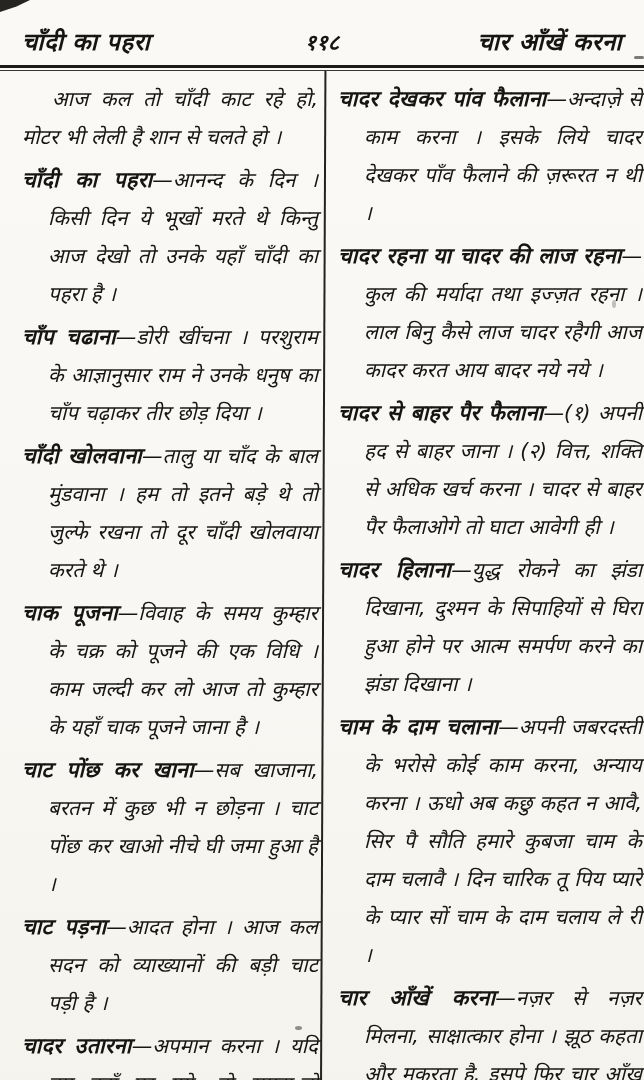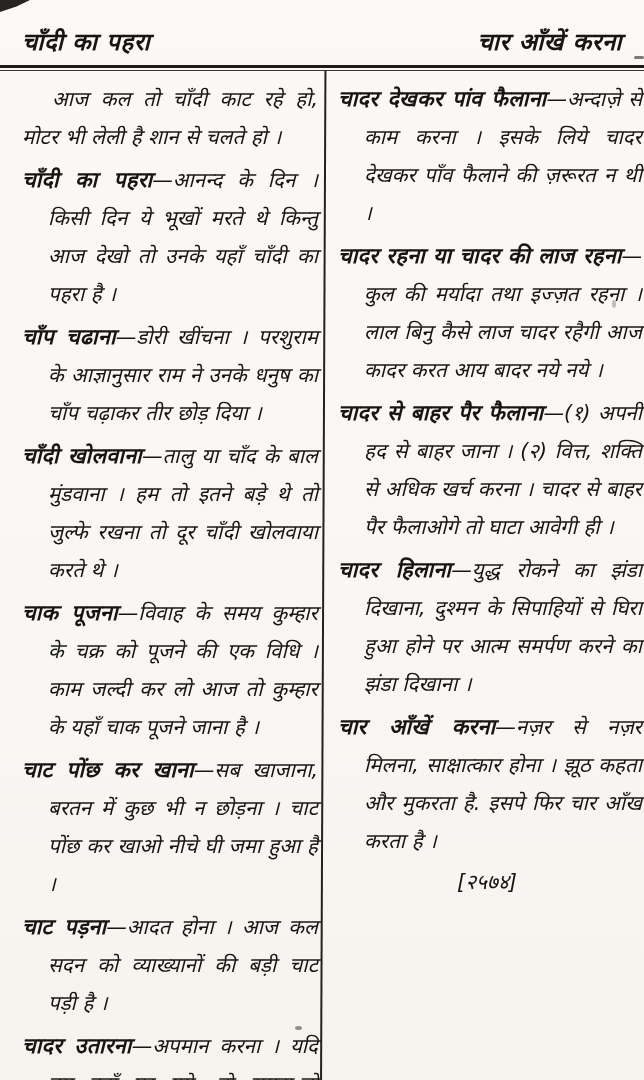--- a/index.html
+++ b/index.html
@@ -89,20 +89,21 @@
     opacity: .25; border-radius: 50%;
   }
 </style>
 </head>
 <body>
 
 <div class="page">
 
   <div class="header">
     <span class="h-left">चाँदी का पहरा</span>
+    <span class="h-page">११८</span>
     <span class="h-right">चार आँखें करना</span>
   </div>
   <div class="header-rule"></div>
 
   <div class="bodywrap">
     <div class="col-divider"></div>
 
     <div class="col col-left">
       <p class="entry cont">
         <span>आज कल तो चाँदी काट रहे हो, मोटर भी लेली है शान से चलते हो ।</span>
@@ -137,20 +138,23 @@
       <p class="entry">
         <b class="headword">चादर रहना या चादर की लाज रहना</b><span>—कुल की मर्यादा तथा इज्ज़त रहना । लाल बिनु कैसे लाज चादर रहैगी आज कादर करत आय बादर नये नये ।</span>
       </p>
       <p class="entry">
         <b class="headword">चादर से बाहर पैर फैलाना</b><span>—(१) अपनी हद से बाहर जाना । (२) वित्त, शक्ति से अधिक खर्च करना । चादर से बाहर पैर फैलाओगे तो घाटा आवेगी ही ।</span>
       </p>
       <p class="entry">
         <b class="headword">चादर हिलाना</b><span>—युद्ध रोकने का झंडा दिखाना, दुश्मन के सिपाहियों से घिरा हुआ होने पर आत्म समर्पण करने का झंडा दिखाना ।</span>
       </p>
       <p class="entry">
+        <b class="headword">चाम के दाम चलाना</b><span>—अपनी जबरदस्ती के भरोसे कोई काम करना, अन्याय करना । ऊधो अब कछु कहत न आवै, सिर पै सौति हमारे कुबजा चाम के दाम चलावै । दिन चारिक तू पिय प्यारे के प्यार सों चाम के दाम चलाय ले री ।</span>
+      </p>
+      <p class="entry">
         <b class="headword">चार आँखें करना</b><span>—नज़र से नज़र मिलना, साक्षात्कार होना । झूठ कहता और मुकरता है. इसपे फिर चार आँख करता है ।</span>
       </p>
       <div class="footer-ref">[२५७४]</div>
     </div>
   </div>
 
   <div class="artifact a-corner"></div>
   <div class="artifact a-edge-top-right"></div>
   <div class="artifact a-speck-1"></div>
   <div class="artifact a-speck-2"></div>

